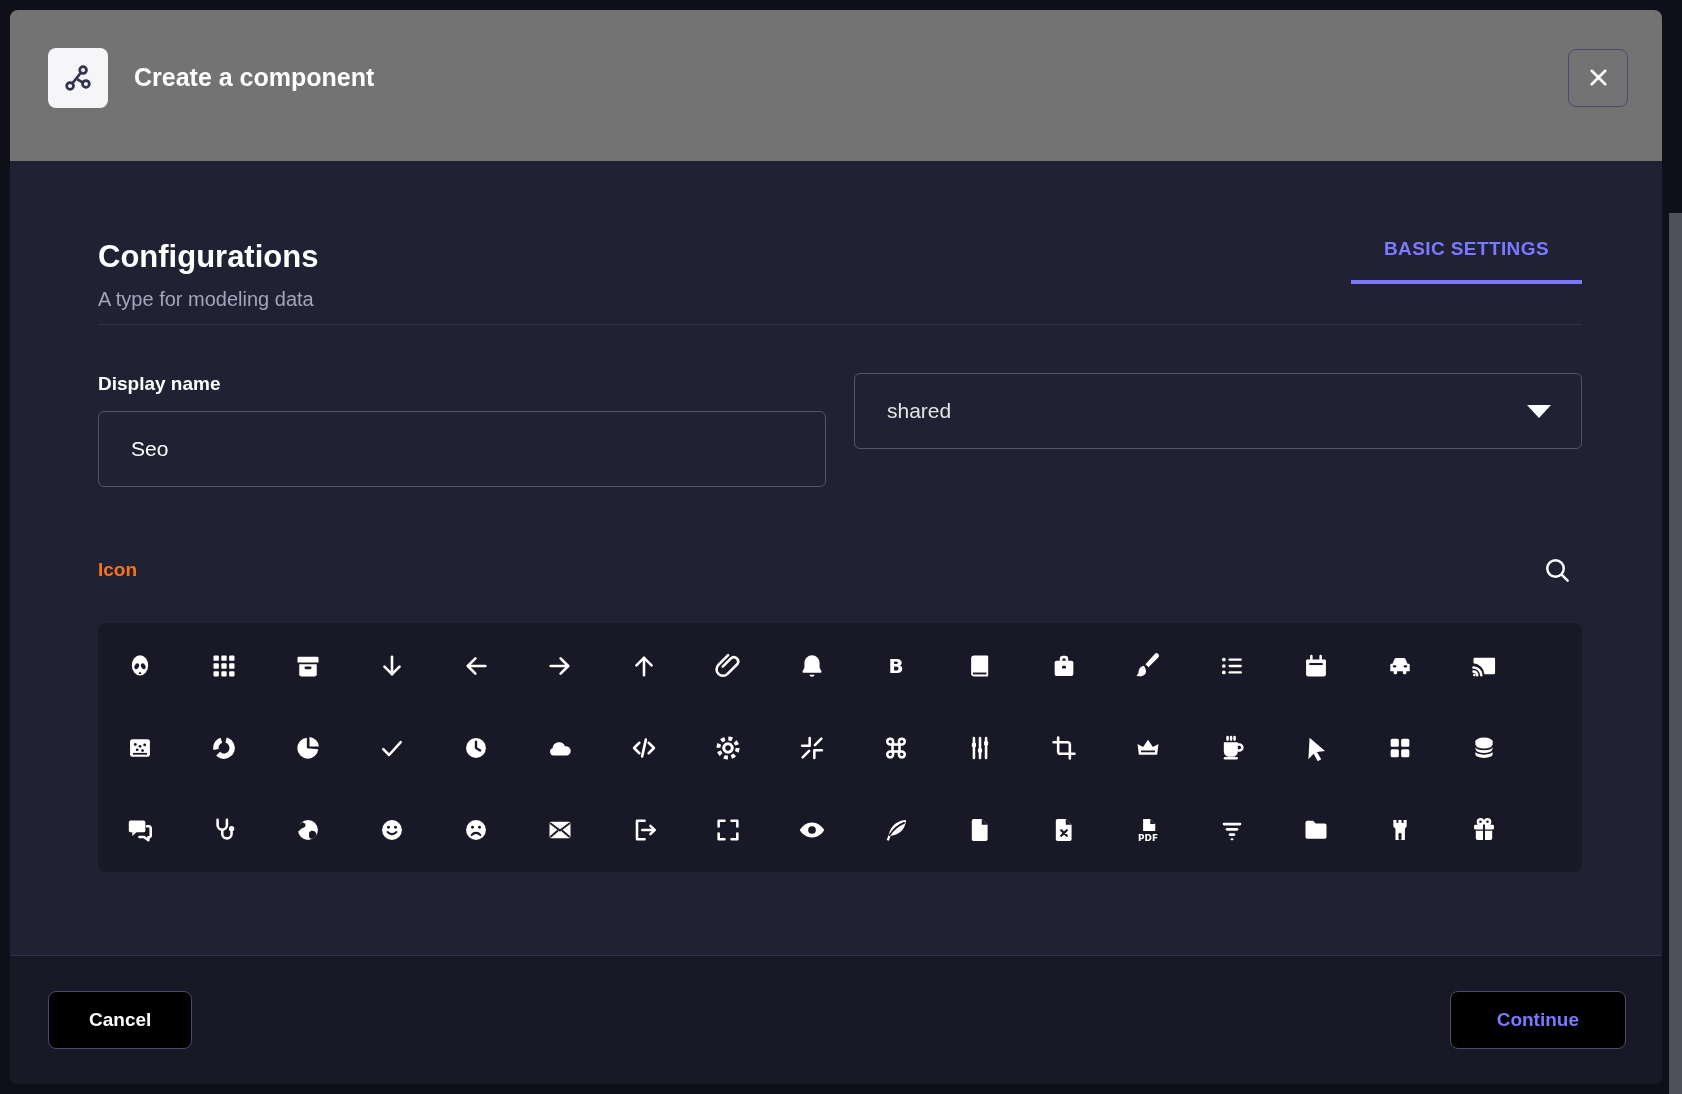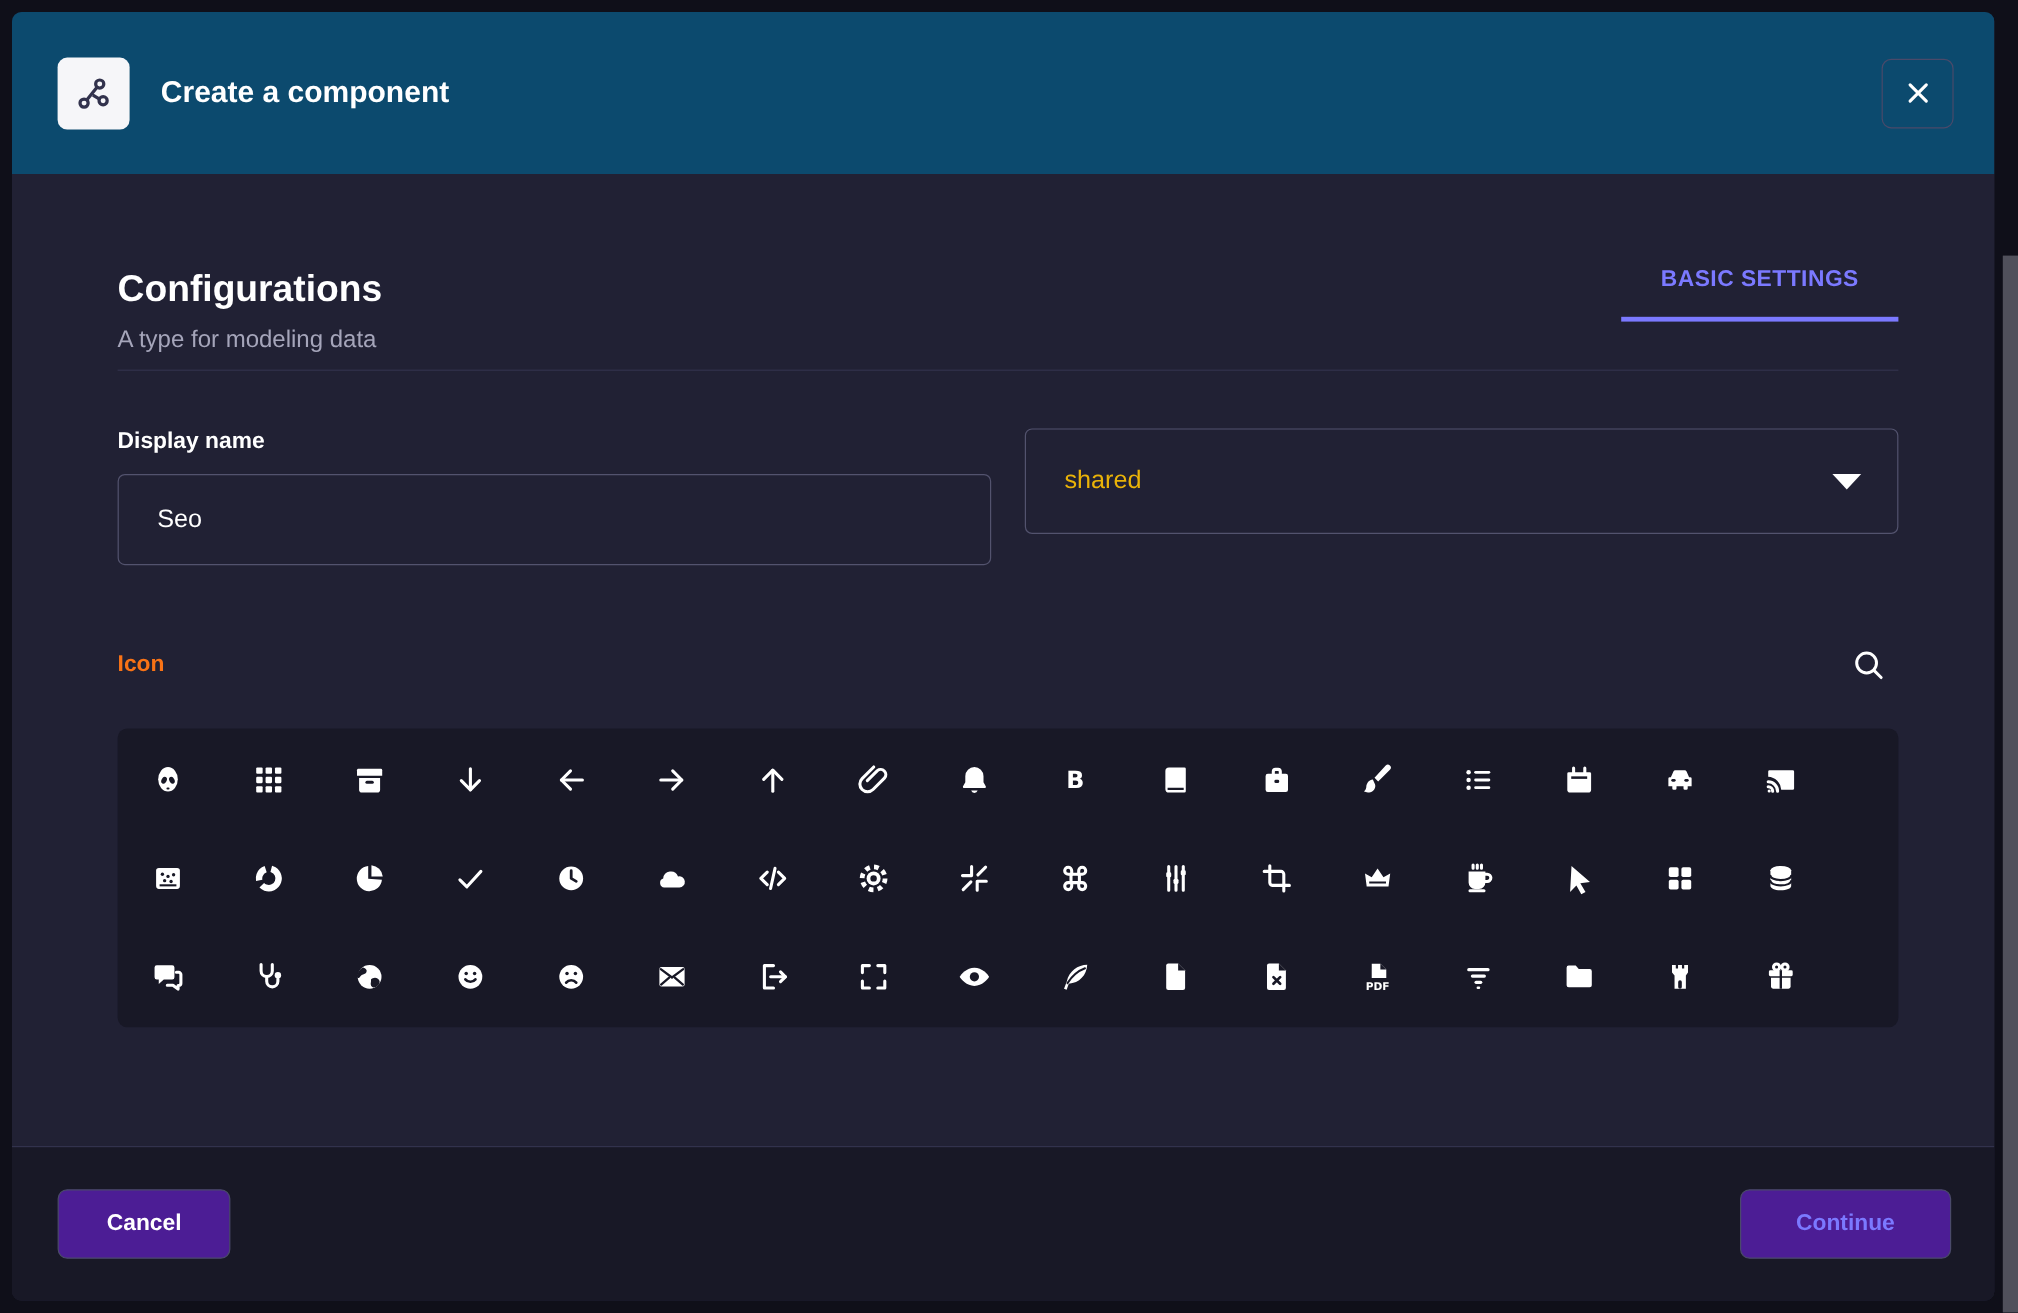--- a/index.html
+++ b/index.html
@@ -2,55 +2,55 @@
 <html><head>
 <meta charset="utf-8">
 <style>
   html,body{margin:0;padding:0;background:#0f0f19;}
   .stage{position:relative;width:1682px;height:1094px;background:#0f0f19;overflow:hidden;
          font-family:"Liberation Sans","DejaVu Sans",sans-serif;}
   .page-scrollbar{position:absolute;right:0;top:213px;width:13px;height:881px;background:#50505b;}
   .modal{position:absolute;left:10px;top:10px;width:1652px;height:1074px;background:#212134;
          border-radius:8px;display:flex;flex-direction:column;overflow:hidden;}
   
-  .mhead{height:135px;flex:none;background:#0c4a6e;display:flex;align-items:center;padding:0 34px 0 38px;}
+  .mhead{height:135px;flex:none;background:#737373;display:flex;align-items:center;padding:0 34px 16px 38px;}
   .icon-box{width:60px;height:60px;background:#f6f6f9;border-radius:8px;display:flex;
             align-items:center;justify-content:center;flex:none;}
   .mtitle{margin-left:26px;font-size:25px;font-weight:700;color:#ffffff;flex:1;}
   .close-btn{width:60px;height:58px;border:1px solid #4a4a6a;border-radius:8px;background:transparent;
              display:flex;align-items:center;justify-content:center;cursor:pointer;padding:0;}
   
   .mbody{flex:1;padding:0 80px 0 88px;background:#212134;}
   .headrow{margin-top:77px;display:flex;justify-content:space-between;align-items:flex-start;}
   .titles h2{font-size:31px;font-weight:600;color:#ffffff;margin:0;line-height:38px;}
   .titles p{font-size:20px;color:#a5a5ba;margin:10px 0 0;line-height:26px;}
   .tabs{display:flex;}
   .tab{padding:0 33px 20px;font-size:19px;font-weight:600;letter-spacing:.4px;color:#a5a5ba;
        border-bottom:4px solid transparent;cursor:pointer;white-space:nowrap;}
   .tab.active{color:#7b79ff;border-bottom-color:#7b79ff;}
   .hrline{height:1px;background:#32324d;border:none;margin:12px 0 0;}
   .formrow{display:grid;grid-template-columns:1fr 1fr;column-gap:28px;margin-top:48px;}
   .field label{display:block;font-size:19px;font-weight:600;color:#ffffff;margin-bottom:16px;}
   .tinput{width:100%;height:76px;background:#212134;border:1px solid #53536e;border-radius:6px;
           color:#ffffff;font-size:21px;padding:12px 32px;box-sizing:border-box;font-family:inherit;outline:none;}
-  .selectbox{position:relative;height:88px;border:1px solid #53536e;border-radius:6px;display:flex;
-             align-items:center;padding:0 32px;font-size:21px;color:#eab308;cursor:pointer;box-sizing:border-box;}
+  .selectbox{position:relative;height:76px;border:1px solid #53536e;border-radius:6px;display:flex;
+             align-items:center;padding:0 32px;font-size:21px;color:#e5e5e5;cursor:pointer;box-sizing:border-box;}
   .caret{position:absolute;right:30px;top:50%;margin-top:-6px;width:0;height:0;
          border-left:12px solid transparent;border-right:12px solid transparent;border-top:13px solid #ffffff;}
   .icon-head{margin-top:64px;display:flex;justify-content:space-between;align-items:center;}
   .icon-head .label{font-size:19px;font-weight:600;color:#f97316;}
   .search-btn{width:38px;height:38px;background:none;border:none;display:flex;align-items:center;
               justify-content:center;cursor:pointer;margin-right:6px;padding:0;}
   .icon-panel{margin-top:34px;background:#181826;border-radius:8px;height:249px;box-sizing:border-box;
               padding-top:2px;display:grid;grid-template-columns:repeat(17,84px);grid-auto-rows:82px;}
   .icon-cell{display:flex;align-items:center;justify-content:center;cursor:pointer;border-radius:6px;}
   
   .mfoot{height:129px;flex:none;background:#181826;border-top:1px solid #32324d;display:flex;
          align-items:center;justify-content:space-between;padding:0 36px 0 38px;box-sizing:border-box;}
-  .btn{height:58px;border-radius:8px;border:1px solid #4a4a6a;background:#4c1d95;font-size:19px;
+  .btn{height:58px;border-radius:8px;border:1px solid #4a4a6a;background:#000000;font-size:19px;
        font-weight:600;font-family:inherit;cursor:pointer;}
   .btn-cancel{color:#ffffff;padding:0 40px;}
   .btn-continue{color:#7b79ff;padding:0 46px;}
 </style>
 </head>
 <body>
 
 <div class="stage">
   <div class="page-scrollbar"></div>
 

